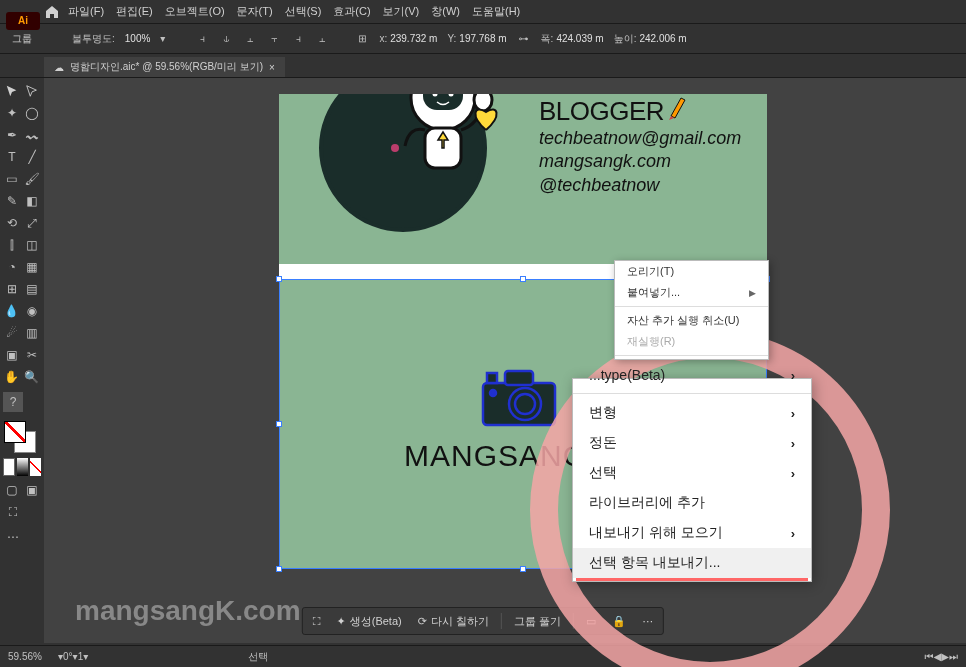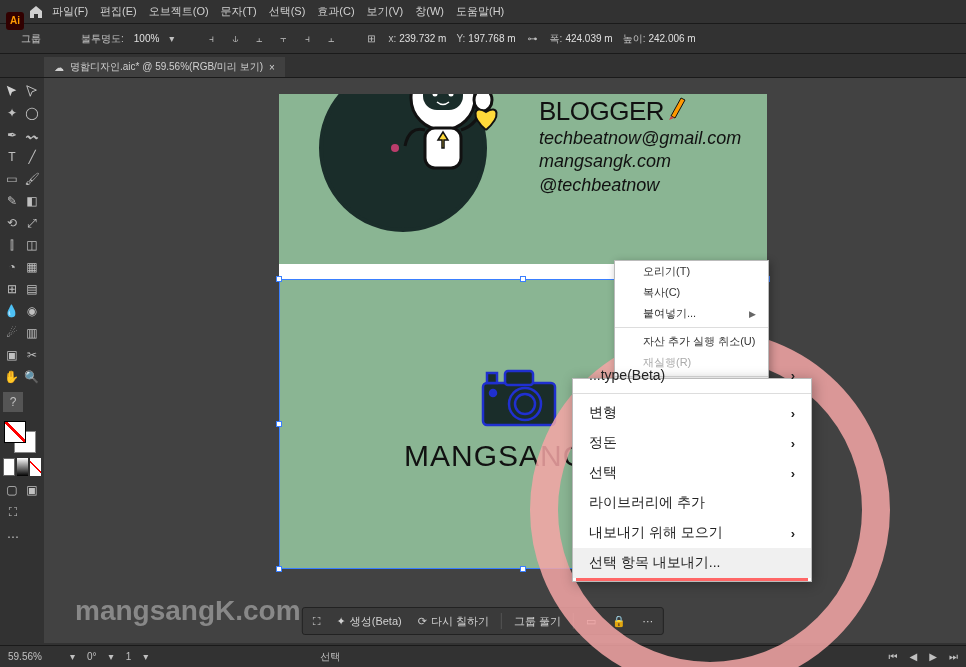--- a/index.html
+++ b/index.html
@@ -1,25 +1,25 @@
 <!DOCTYPE html>
 <html><head>
 <meta charset="utf-8">
 <style>
 * { margin: 0; padding: 0; box-sizing: border-box; font-family: -apple-system, "Malgun Gothic", sans-serif; }
 body { background: #323232; width: 966px; height: 667px; overflow: hidden; color: #d0d0d0; font-size: 11px; position: relative; }
 
 
 .menubar { height: 24px; background: #323232; display: flex; align-items: center; padding: 0 6px; gap: 4px; border-bottom: 1px solid #1a1a1a; }
-.menubar .ai-logo { width: 18px; height: 18px; background: #310000; border-radius: 3px; color: #FF9A00; font-weight: bold; font-size: 10px; display:flex; align-items:center; justify-content:center;margin-top:18px; }
+.menubar .ai-logo { width: 34px; height: 18px; background: #310000; border-radius: 3px; color: #FF9A00; font-weight: bold; font-size: 10px; display:flex; align-items:center; justify-content:center;margin-top:18px; }
 .menubar .home { width: 16px; height: 16px; display:flex; align-items:center; justify-content:center; }
 .menubar .menuitem { padding: 2px 4px; color: #d0d0d0; font-size: 11px; }
 
 
-.optionsbar { height: 30px; background: #323232; display: flex; align-items: center; padding: 0 21px; gap: 10px; border-bottom: 1px solid #1a1a1a; font-size: 10px; color:#c0c0c0; }
+.optionsbar { height: 30px; background: #323232; display: flex; align-items: center; padding: 0 12px; gap: 10px; border-bottom: 1px solid #1a1a1a; font-size: 10px; color:#c0c0c0; }
 .optionsbar .grp { display:flex; align-items:center; gap:3px; }
 .optionsbar .val { color:#e0e0e0;text-align:center; }
 .optionsbar .icon-small { width: 14px; height: 14px; display:inline-flex; align-items:center; justify-content:center; }
 
 
 .tabbar { height: 24px; background: #323232; display:flex; align-items:flex-end; padding-left: 44px; border-bottom: 1px solid #1a1a1a;}
 .tabbar .tab { background:#404040; padding: 3px 10px; font-size: 10px; display:flex; align-items:center; gap:6px; color:#d0d0d0;}
 .tabbar .close-x { font-size: 10px; }
 
 
@@ -48,21 +48,21 @@
 
 .gap { height: 15px; background: #fff; }
 .artboard2 { width: 488px; height: 290px; background: #8ab593; position:relative; }
 .artboard2 .sel-border { position:absolute; inset:0; border: 1.5px solid #3a7fff; }
 .artboard2 .sel-handle { position:absolute; width:6px; height:6px; background:#fff; border:1px solid #3a7fff; }
 .camera { position:absolute; left: 200px; top: 90px; width: 80px; height: 60px; }
 .mangsang-text { position:absolute; left: 125px; top: 160px; font-family: Impact, Arial Black, sans-serif; font-size: 30px; color: #111; letter-spacing: 1px; }
 
 
 .ctx { position:absolute; left: 614px; top: 260px; width: 155px; background:#fff; border:1px solid #bbb; box-shadow: 2px 2px 8px rgba(0,0,0,0.3); font-size: 11px; color:#333; z-index:5; }
-.ctx .item { padding: 3px 12px; display:flex; justify-content:space-between; align-items:center;margin-left:16px;}
+.ctx .item { padding: 3px 12px; display:flex; justify-content:space-between; align-items:center;}
 .ctx .item.disabled { color:#aaa; }
 .ctx .sep { height:1px; background:#ddd; margin:3px 0; }
 .ctx .arrow { font-size:9px; color:#666;}
 
 
 .ctx2 { position:absolute; left: 572px; top: 378px; width: 240px; background:#fff; border:1px solid #bbb; box-shadow: 2px 2px 12px rgba(0,0,0,0.3); font-size: 14px; color:#222; z-index:6; }
 .ctx2 .item2 { padding: 6px 16px; display:flex; justify-content:space-between; align-items:center;gap:24px;}
 .ctx2 .item2.highlight { background:#f0f0f0; }
 .ctx2 .arrow2 { font-weight:bold; font-size:13px;}
 .ctx2 .redline { height:3px; background:#ff6666; margin: 0 3px;}
@@ -70,21 +70,21 @@
 
 
 .highlight-circle { position:absolute; left: 530px; top: 330px; width: 360px; height: 360px; border-radius:50%; border: 28px solid #f5a6a6; opacity:0.85; z-index:4; pointer-events:none;}
 
 
 .actionbar { position:absolute; left: 50%; transform:translateX(-50%); bottom: 32px; height: 28px; background:#3a3a3a; border:1px solid #222; border-radius:3px; display:flex; align-items:center; padding: 0 6px; gap:8px; font-size:11px; color:#d0d0d0; z-index:3;}
 .actionbar .btn { display:flex; align-items:center; gap:4px; padding:2px 4px;}
 .actionbar .divider { width:1px; height:16px; background:#555;}
 
 
-.statusbar { position:absolute; bottom:0; left:0; right:0; height:22px; background:#323232; border-top:1px solid #1a1a1a; display:flex; align-items:center; padding: 0 8px; font-size:10px; color:#c0c0c0; gap:12px;}
+.statusbar { position:absolute; bottom:0; left:0; right:0; height:22px; background:#323232; border-top:1px solid #1a1a1a; display:flex; align-items:center; padding: 0 8px; font-size:10px; color:#c0c0c0; }
 .statusbar .zoom-field { width:50px; }
 .statusbar .sel-label { margin-left: 160px;}
 
 .watermark { position:absolute; left: 75px; bottom: 40px; font-size: 28px; font-weight:bold; color:#888; font-family: Verdana, sans-serif; z-index:2;}
 
 .camera-svg rect, .camera-svg circle { stroke:#2030d0; stroke-width:2.5; }
 </style>
 </head>
 <body>
 
@@ -297,23 +297,20 @@
   </div>
 </div>
 
 <div class="highlight-circle"></div>
 
 <div class="ctx">
   <div class="item">
       <span>오리기(T)</span>
     </div>
   <div class="item">
-      <span>복사(C)</span>
-    </div>
-  <div class="item">
       <span>붙여넣기...</span>
       <span class="arrow">▶</span>
     </div>
   <div class="sep"></div>
   <div class="item">
       <span>자산 추가 실행 취소(U)</span>
     </div>
   <div class="item disabled">
       <span>재실행(R)</span>
     </div>

